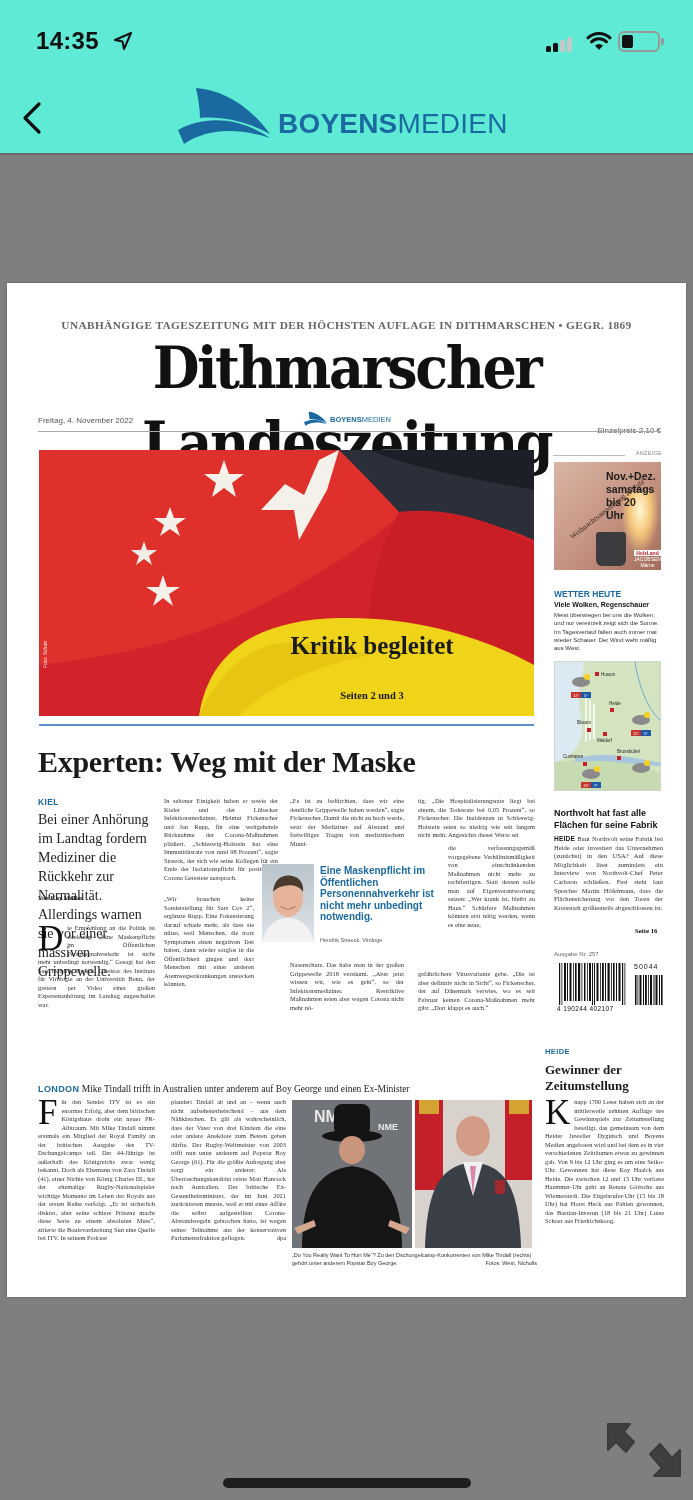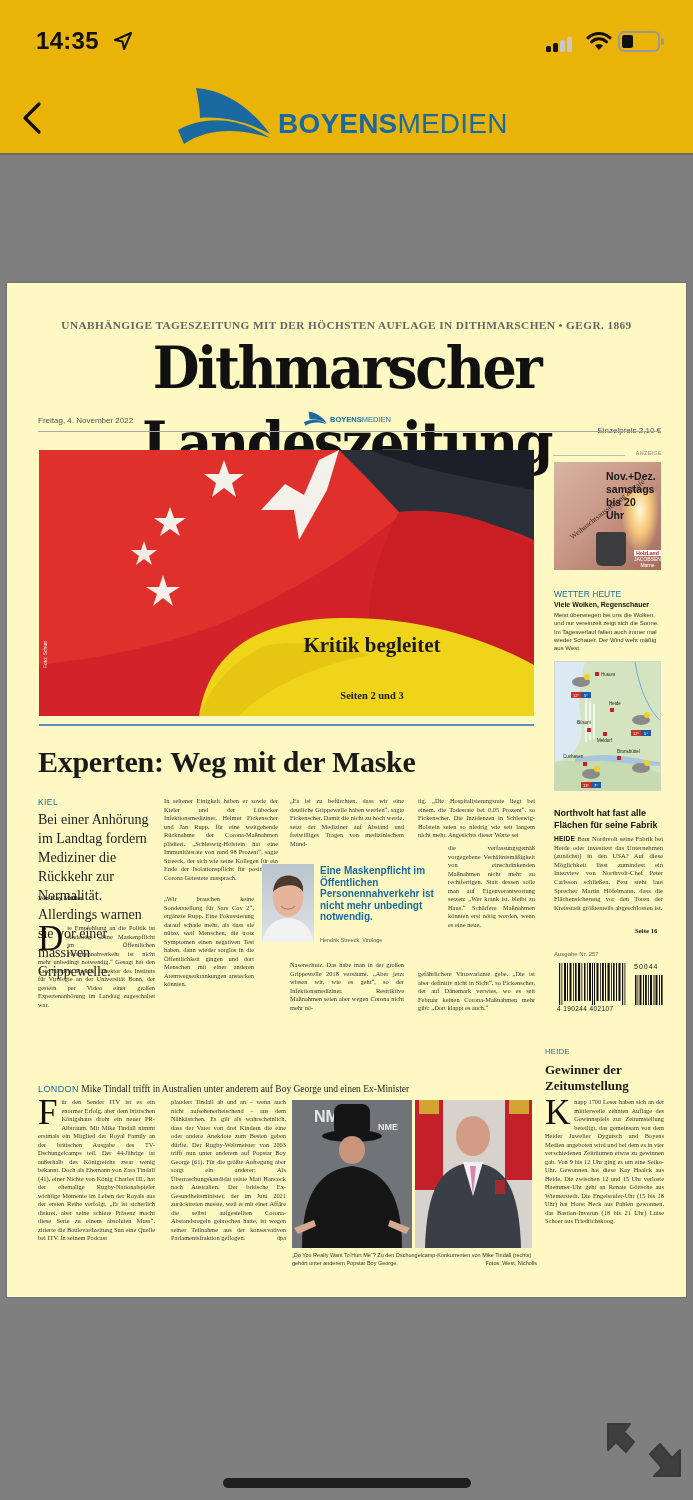--- a/index.html
+++ b/index.html
@@ -1,86 +1,86 @@
 <!DOCTYPE html>
 <html><head>
 <meta charset="utf-8">
 <style>
   * { box-sizing: border-box; margin: 0; padding: 0; }
   html, body { width: 693px; height: 1500px; overflow: hidden; background: #7f7f7f; }
   body { position: relative; font-family: "Liberation Sans", sans-serif; }
 
   
-  .topbar { position: absolute; left: 0; top: 0; width: 693px; height: 154px; background: #eab308; }
+  .topbar { position: absolute; left: 0; top: 0; width: 693px; height: 154px; background: #5eead4; }
   .status-time { position: absolute; left: 36px; top: 27px; font-size: 24px; font-weight: bold; color: #111; letter-spacing: 0.3px; }
   .loc-icon { position: absolute; left: 113px; top: 31px; width: 20px; height: 20px; }
   .signal { position: absolute; left: 546px; top: 36px; width: 32px; height: 16px; }
   .signal span { position: absolute; bottom: 0; width: 5px; border-radius: 1.5px; background: #111; }
   .wifi { position: absolute; left: 586px; top: 31px; width: 26px; height: 20px; }
   .battery { position: absolute; left: 618px; top: 31px; width: 42px; height: 21px; border: 2px solid #999; border-radius: 6px; }
   .battery .fill { position: absolute; left: 2px; top: 2px; width: 11px; height: 13px; background: #111; border-radius: 2px; }
   .battery .nub { position: absolute; right: -6px; top: 5px; width: 3px; height: 7px; background: #999; border-radius: 0 2px 2px 0; }
 
   .back-btn { position: absolute; left: 18px; top: 96px; width: 30px; height: 44px; cursor: pointer; }
   .brand { position: absolute; left: 178px; top: 88px; width: 340px; height: 60px; }
   .brand-mark { position: absolute; left: 0; top: 0; width: 96px; height: 58px; }
   .brand-text { position: absolute; left: 100px; top: 20px; font-size: 28px; color: #1a6aa1; letter-spacing: 0.2px; white-space: nowrap; }
   .brand-text b { font-weight: bold; }
   .brand-text span.light { font-weight: normal; }
   .topbar-rule { position: absolute; left: 0; top: 153px; width: 693px; height: 2px; background: #6a6a6a; }
 
   
-  .page { position: absolute; left: 7px; top: 283px; width: 679px; height: 1014px; background: #fef9c3; overflow: hidden; box-shadow: 0 0 2px rgba(0,0,0,0.3); }
+  .page { position: absolute; left: 7px; top: 283px; width: 679px; height: 1014px; background: #ffffff; overflow: hidden; box-shadow: 0 0 2px rgba(0,0,0,0.3); }
 
   .tagline { position: absolute; left: 0; top: 36px; width: 679px; text-align: center; font-family: "Liberation Serif", serif; font-size: 11.3px; color: #666; letter-spacing: 0.4px; font-weight: bold; }
   .masthead { position: absolute; left: 0; top: 52px; width: 679px; text-align: center; font-family: "DejaVu Serif", serif; font-weight: bold; font-size: 54px; color: #111; letter-spacing: -2.5px; transform: scaleY(1.08); line-height: 70px; }
   .datebar { position: absolute; left: 31px; top: 130px; width: 623px; height: 18px; font-size: 8px; color: #555; }
   .datebar .date { position: absolute; left: 0; top: 3px; }
   .datebar .price { position: absolute; right: 0; top: 13px; }
   .datebar .mini-logo { position: absolute; left: 266px; top: -2px; width: 100px; height: 16px; }
   .datebar .mini-logo .t { position: absolute; left: 26px; top: 4px; font-size: 7.5px; color: #1a6aa1; }
   .date-rule { position: absolute; left: 31px; top: 148px; width: 623px; height: 1px; background: #aaa; }
 
   
   .hero { position: absolute; left: 32px; top: 167px; width: 495px; height: 266px; overflow: hidden; background: #d4242a; }
   .hero svg { position: absolute; left: 0; top: 0; }
-  .hero-title { position: absolute; left: 178px; top: 182px; width: 310px; text-align: center; font-family: "Liberation Serif", serif; font-weight: bold; font-size: 21px; line-height: 27px; color: #1a1a1a; }
+  .hero-title { position: absolute; left: 178px; top: 182px; width: 310px; text-align: center; font-family: "Liberation Serif", serif; font-weight: bold; font-size: 25px; line-height: 27px; color: #1a1a1a; }
   .hero-sub { position: absolute; left: 178px; top: 240px; width: 310px; text-align: center; font-family: "Liberation Serif", serif; font-weight: bold; font-size: 10.5px; color: #1a1a1a; }
   .hero-credit { position: absolute; left: 3px; top: 218px; font-size: 5px; color: #eee; transform: rotate(-90deg); transform-origin: left top; }
   .hero-rule { position: absolute; left: 32px; top: 441px; width: 495px; height: 2px; background: #5b8fc8; }
 
   
   .ad-label { position: absolute; left: 546px; top: 167px; width: 109px; height: 10px; }
   .ad-label .line { position: absolute; left: 0; top: 5px; width: 72px; height: 1px; background: #bbb; }
   .ad-label .txt { position: absolute; right: 0; top: 0; font-size: 5.5px; color: #888; letter-spacing: 0.3px; }
   .ad { position: absolute; left: 547px; top: 179px; width: 107px; height: 108px; background: linear-gradient(135deg, #d9b5a5 0%, #c79583 50%, #a46d5c 100%); overflow: hidden; cursor: pointer; }
   .ad .candle { position: absolute; left: 68px; top: 30px; width: 36px; height: 60px; background: radial-gradient(ellipse at 50% 30%, #fff7d6 0%, #f5c77a 40%, rgba(180,110,80,0) 75%); }
   .ad .mug { position: absolute; left: 42px; top: 70px; width: 30px; height: 34px; background: #3c3c3e; border-radius: 3px 3px 6px 6px; }
   .ad .txt { position: absolute; left: 4px; top: 8px; font-size: 10.5px; font-weight: bold; line-height: 13px; color: #1b1b1b; margin-left: 48px; }
   .ad .diag { position: absolute; left: 14px; top: 72px; font-family: "Liberation Serif", serif; font-size: 7.5px; color: #3a2a22; transform: rotate(-38deg); transform-origin: left top; white-space: nowrap; }
   .ad .brand-tag { position: absolute; left: 80px; top: 88px; font-size: 5px; color: #fff; text-align: center; line-height: 6px; }
   .ad .brand-tag b { display: block; color: #c0161e; background: #fff; padding: 0 1px; font-size: 5px; }
 
-  .wx-title { position: absolute; left: 547px; top: 306px; font-size: 8.5px; font-weight: normal; color: #1a6aa1; }
+  .wx-title { position: absolute; left: 547px; top: 306px; font-size: 8.5px; font-weight: bold; color: #1a6aa1; }
   .wx-sub { position: absolute; left: 547px; top: 318px; font-size: 7px; font-weight: bold; color: #111; }
   .wx-body { position: absolute; left: 547px; top: 328px; width: 110px; font-size: 6px; line-height: 8.3px; color: #333; }
   .wx-map { position: absolute; left: 547px; top: 378px; width: 107px; height: 130px; background: #d6e6c2; overflow: hidden; border: 1px solid #cfd8c8; }
 
   .nv-title { position: absolute; left: 547px; top: 524px; width: 112px; font-size: 9px; font-weight: bold; line-height: 12px; color: #111; }
   .nv-body { position: absolute; left: 547px; top: 552px; width: 109px; font-family: "Liberation Serif", serif; font-size: 6.6px; line-height: 8.6px; color: #333; text-align: justify; }
   .nv-body b { font-family: "Liberation Sans", sans-serif; font-weight: bold; color: #111; letter-spacing: 0.2px; }
   .nv-page { position: absolute; left: 628px; top: 644px; font-family: "Liberation Serif", serif; font-size: 6.8px; font-weight: bold; color: #111; }
   .issue { position: absolute; left: 547px; top: 668px; font-size: 6px; color: #666; }
   .barcode { position: absolute; left: 550px; top: 680px; width: 108px; height: 50px; }
   .barcode .num { position: absolute; left: 0; top: 42px; font-size: 6.5px; color: #111; letter-spacing: 0.4px; }
   .barcode .addon { position: absolute; left: 77px; top: 0; font-size: 7px; color: #111; letter-spacing: 1px; }
 
   
   .art1-head { position: absolute; left: 31px; top: 462px; font-family: "Liberation Serif", serif; font-weight: bold; font-size: 30px; color: #1a1a1a; letter-spacing: -0.3px; }
-  .dateline { font-family: "Liberation Sans", sans-serif; font-weight: normal; color: #1a6aa1; letter-spacing: 0.4px; text-align: center; }
+  .dateline { font-family: "Liberation Sans", sans-serif; font-weight: bold; color: #1a6aa1; letter-spacing: 0.4px; text-align: center; }
   .art1-kiel { position: absolute; left: 31px; top: 514px; font-size: 8.5px; }
   .art1-lead { position: absolute; left: 31px; top: 527px; width: 118px; font-family: "Liberation Serif", serif; font-size: 14px; line-height: 19px; color: #222; }
   .art1-byline { position: absolute; left: 31px; top: 611px; font-family: "Liberation Serif", serif; font-weight: bold; font-size: 6.5px; color: #222; }
   .col { position: absolute; font-family: "Liberation Serif", serif; font-size: 6.4px; line-height: 8.5px; color: #333; text-align: justify; hyphens: auto; }
   .dropcap { float: left; font-family: "Liberation Serif", serif; font-size: 35px; line-height: 26px; margin: 2px 4px 0 0; color: #111; }
   .quote-photo { position: absolute; left: 255px; top: 581px; width: 52px; height: 78px; background: linear-gradient(180deg, #b9c4cc 0%, #dfe4e8 100%); overflow: hidden; }
   .quote-text { position: absolute; left: 313px; top: 582px; width: 120px; font-size: 10px; font-weight: bold; line-height: 11.5px; color: #1a6aa1; }
   .quote-cap { position: absolute; left: 313px; top: 654px; font-size: 5.5px; color: #555; }
 
   

